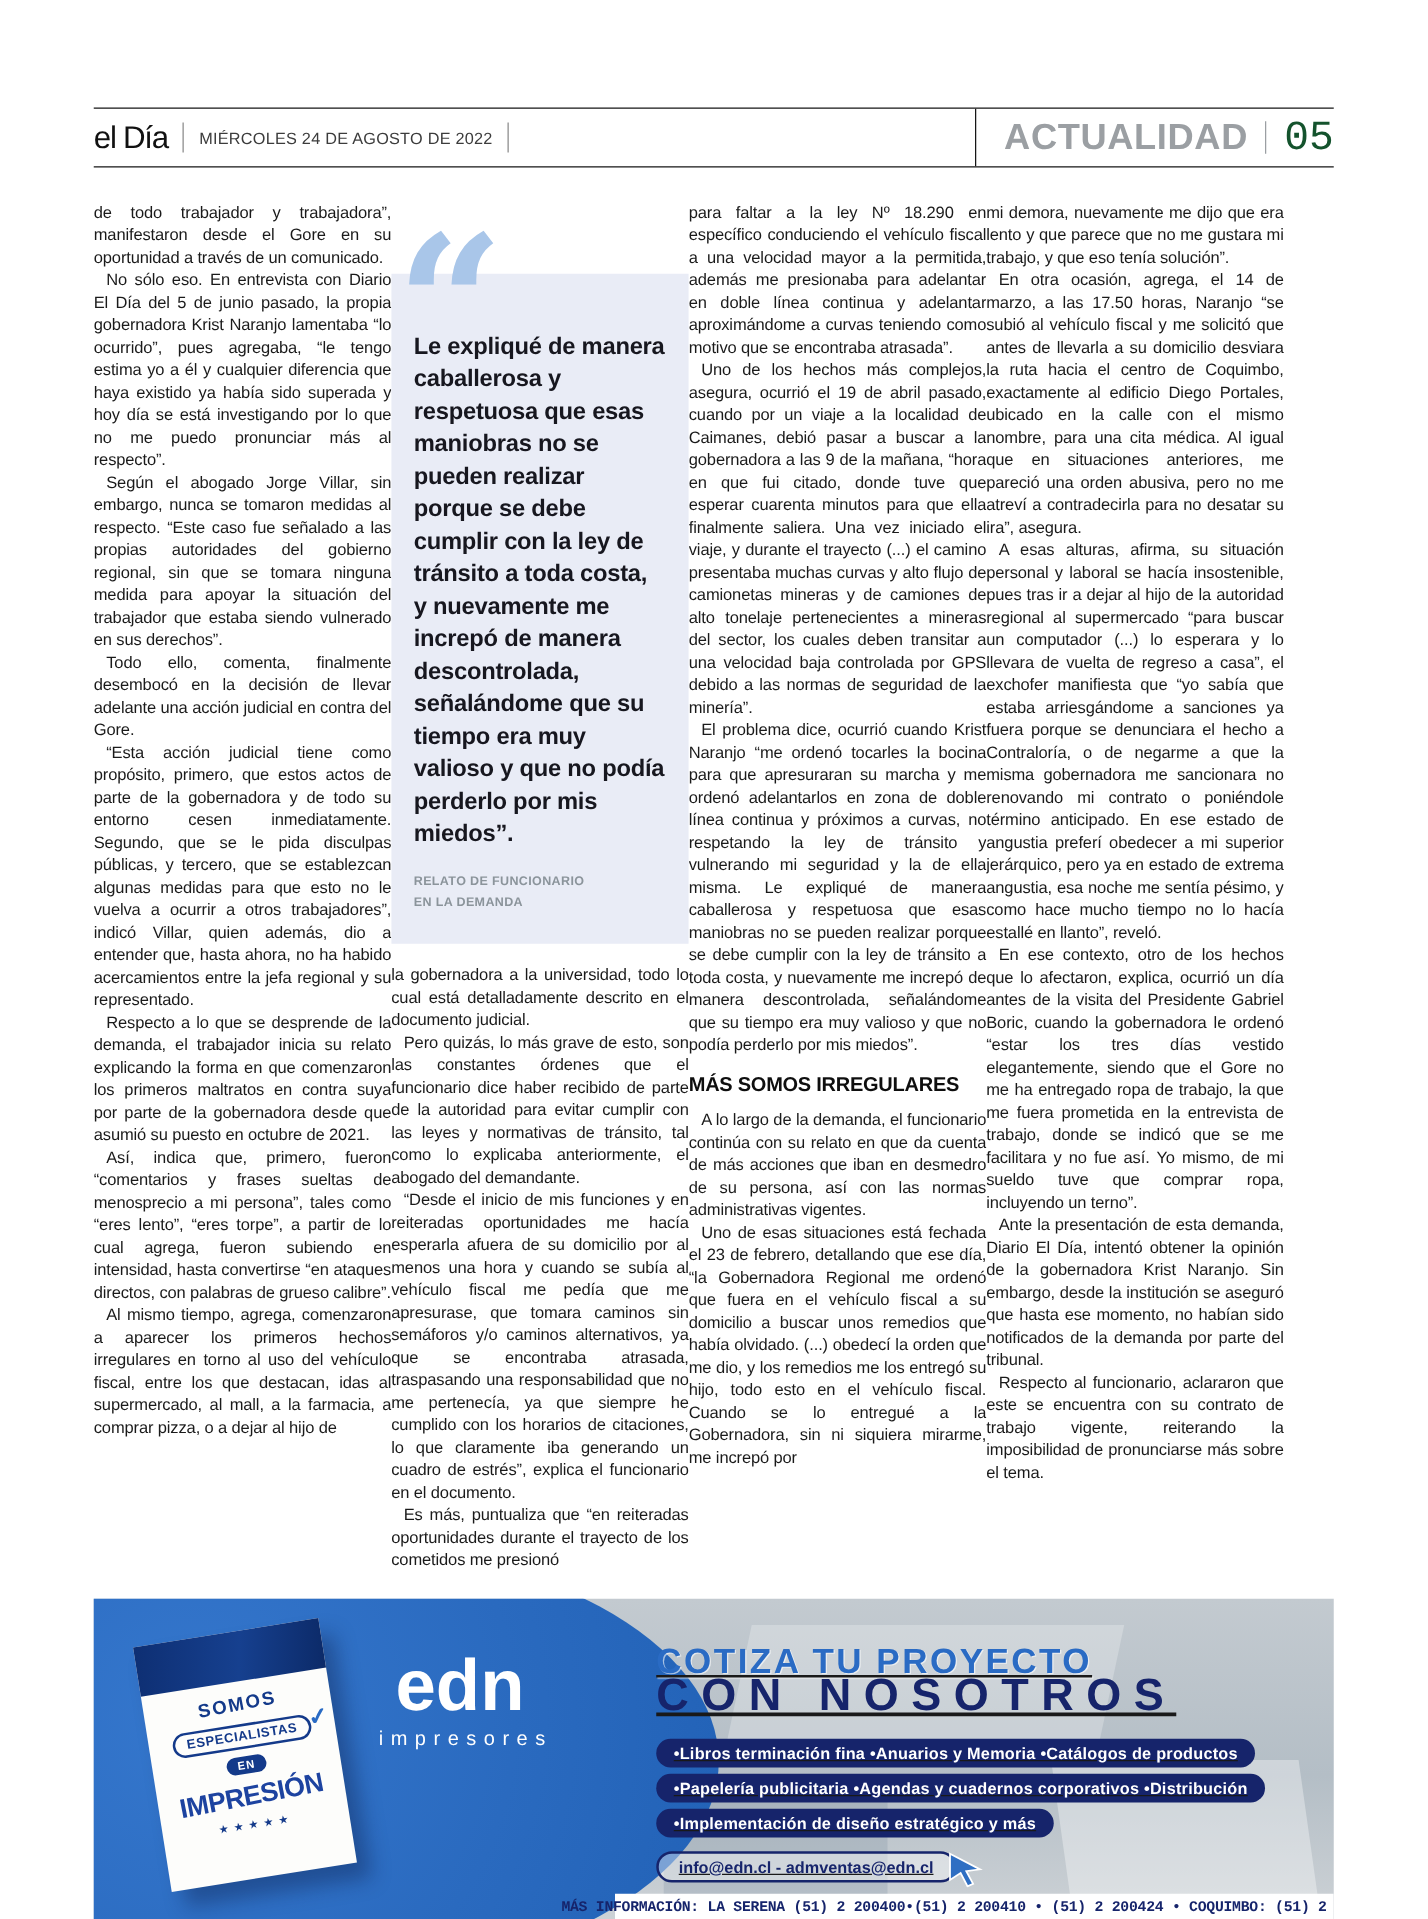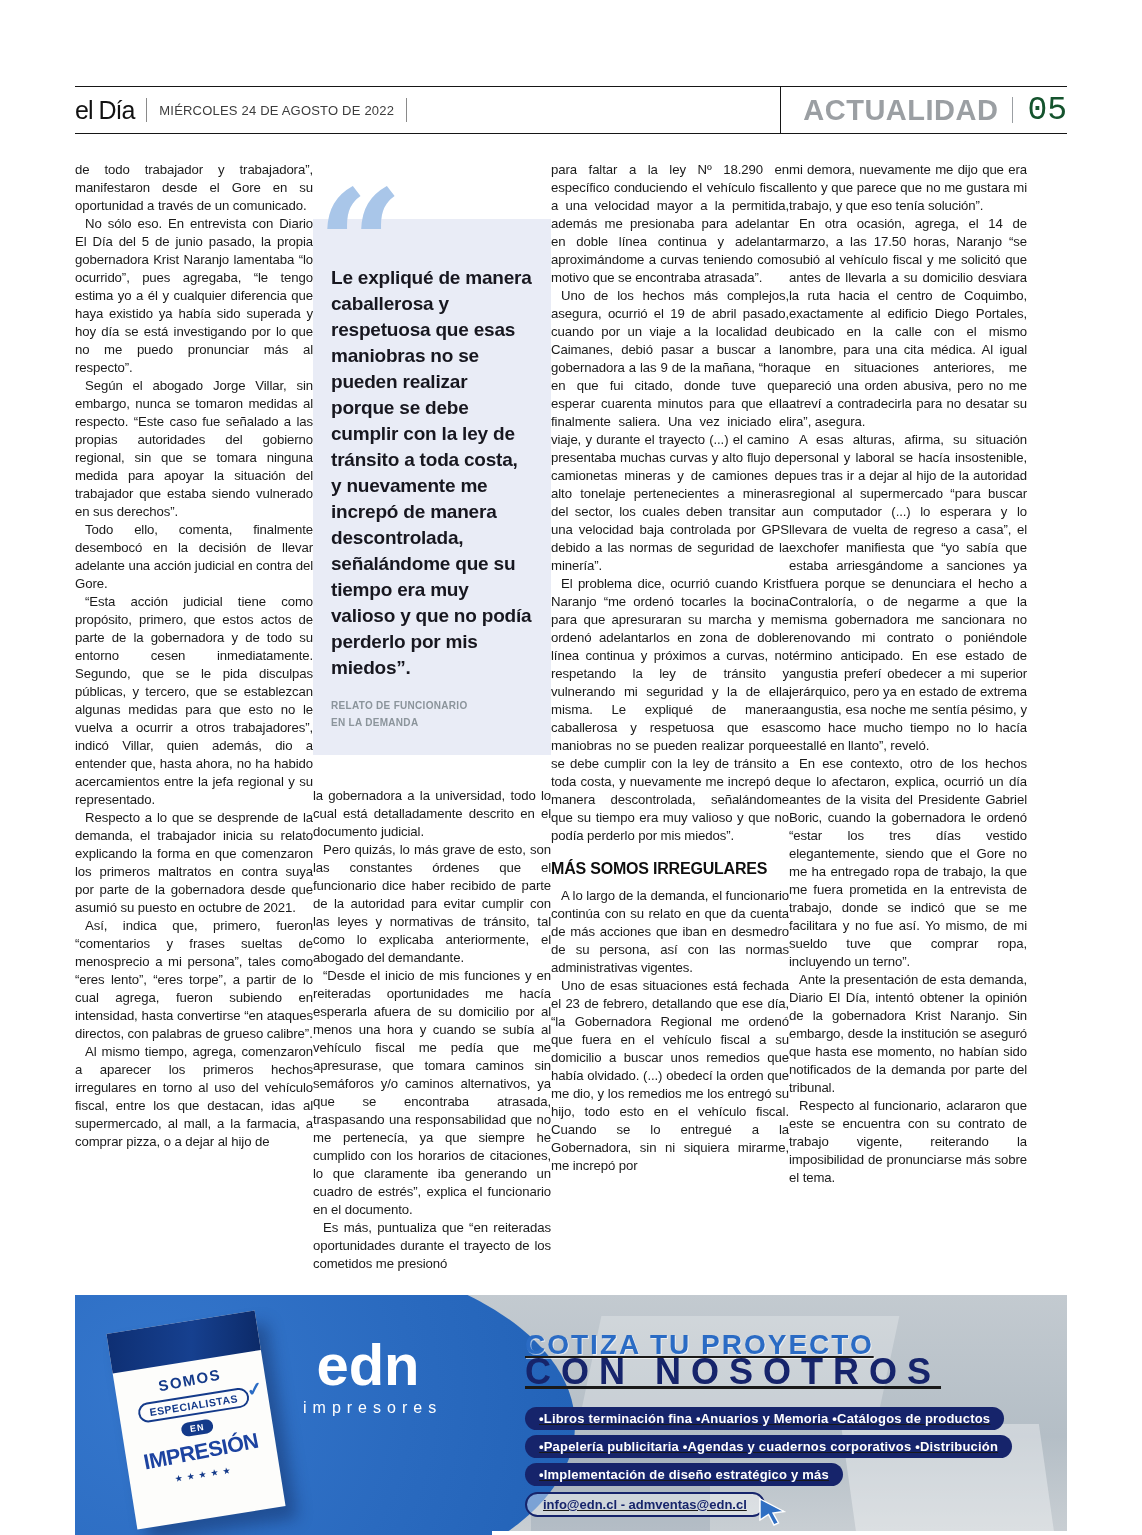--- a/index.html
+++ b/index.html
@@ -86,21 +86,21 @@
   }
   .attr{
     margin-top:16px;
     font-size:10px;
     font-weight:bold;
     color:#8b949b;
     letter-spacing:0.3px;
     white-space:pre-line;
     line-height:17px;
   }
-  .after-quote{margin-top:32px;}
+  .after-quote{margin-top:16px;}
   
   .ad{
     position:relative;
     width:992px;
     height:257px;
     margin-top:22px;
     overflow:hidden;
     background:linear-gradient(180deg,#c3cad0 0%,#b4bec6 55%,#cdd2d6 100%);
   }
   .photo-shape1{position:absolute;left:52%;top:8%;width:30%;height:38%;background:rgba(255,255,255,0.25);transform:skewX(-12deg);}
@@ -144,21 +144,21 @@
   .headline1{
     font-size:28px;font-weight:bold;color:#2a6bc4;letter-spacing:2px;line-height:28px;
     text-shadow:1px 1px 0 rgba(255,255,255,0.6);
   }
   .headline2{font-size:36px;font-weight:bold;color:#16246b;letter-spacing:10px;line-height:34px;margin-top:-4px;}
   .pills{margin-top:13px;display:flex;flex-direction:column;align-items:flex-start;}
   .pill{
     background:#16246b;color:#ffffff;font-size:13px;font-weight:bold;
     padding:4px 14px;border-radius:16px;margin-top:5px;white-space:nowrap;letter-spacing:0.2px;
   }
-  .email-row{display:flex;align-items:flex-start;margin-top:6px;}
+  .email-row{display:flex;align-items:center;margin-top:6px;}
   .email-pill{
     border:2px solid #16246b;color:#16246b;background:rgba(255,255,255,0.4);
     font-size:13px;font-weight:bold;padding:3px 16px;border-radius:16px;white-space:nowrap;
   }
   .cursor-icon{margin-left:-8px;margin-top:4px;}
   
   .ad-infobar{
     position:absolute;bottom:0;left:42%;right:0;height:21px;
     background:#ffffff;
     display:flex;align-items:center;justify-content:center;font-family:Liberation Mono, monospace;

